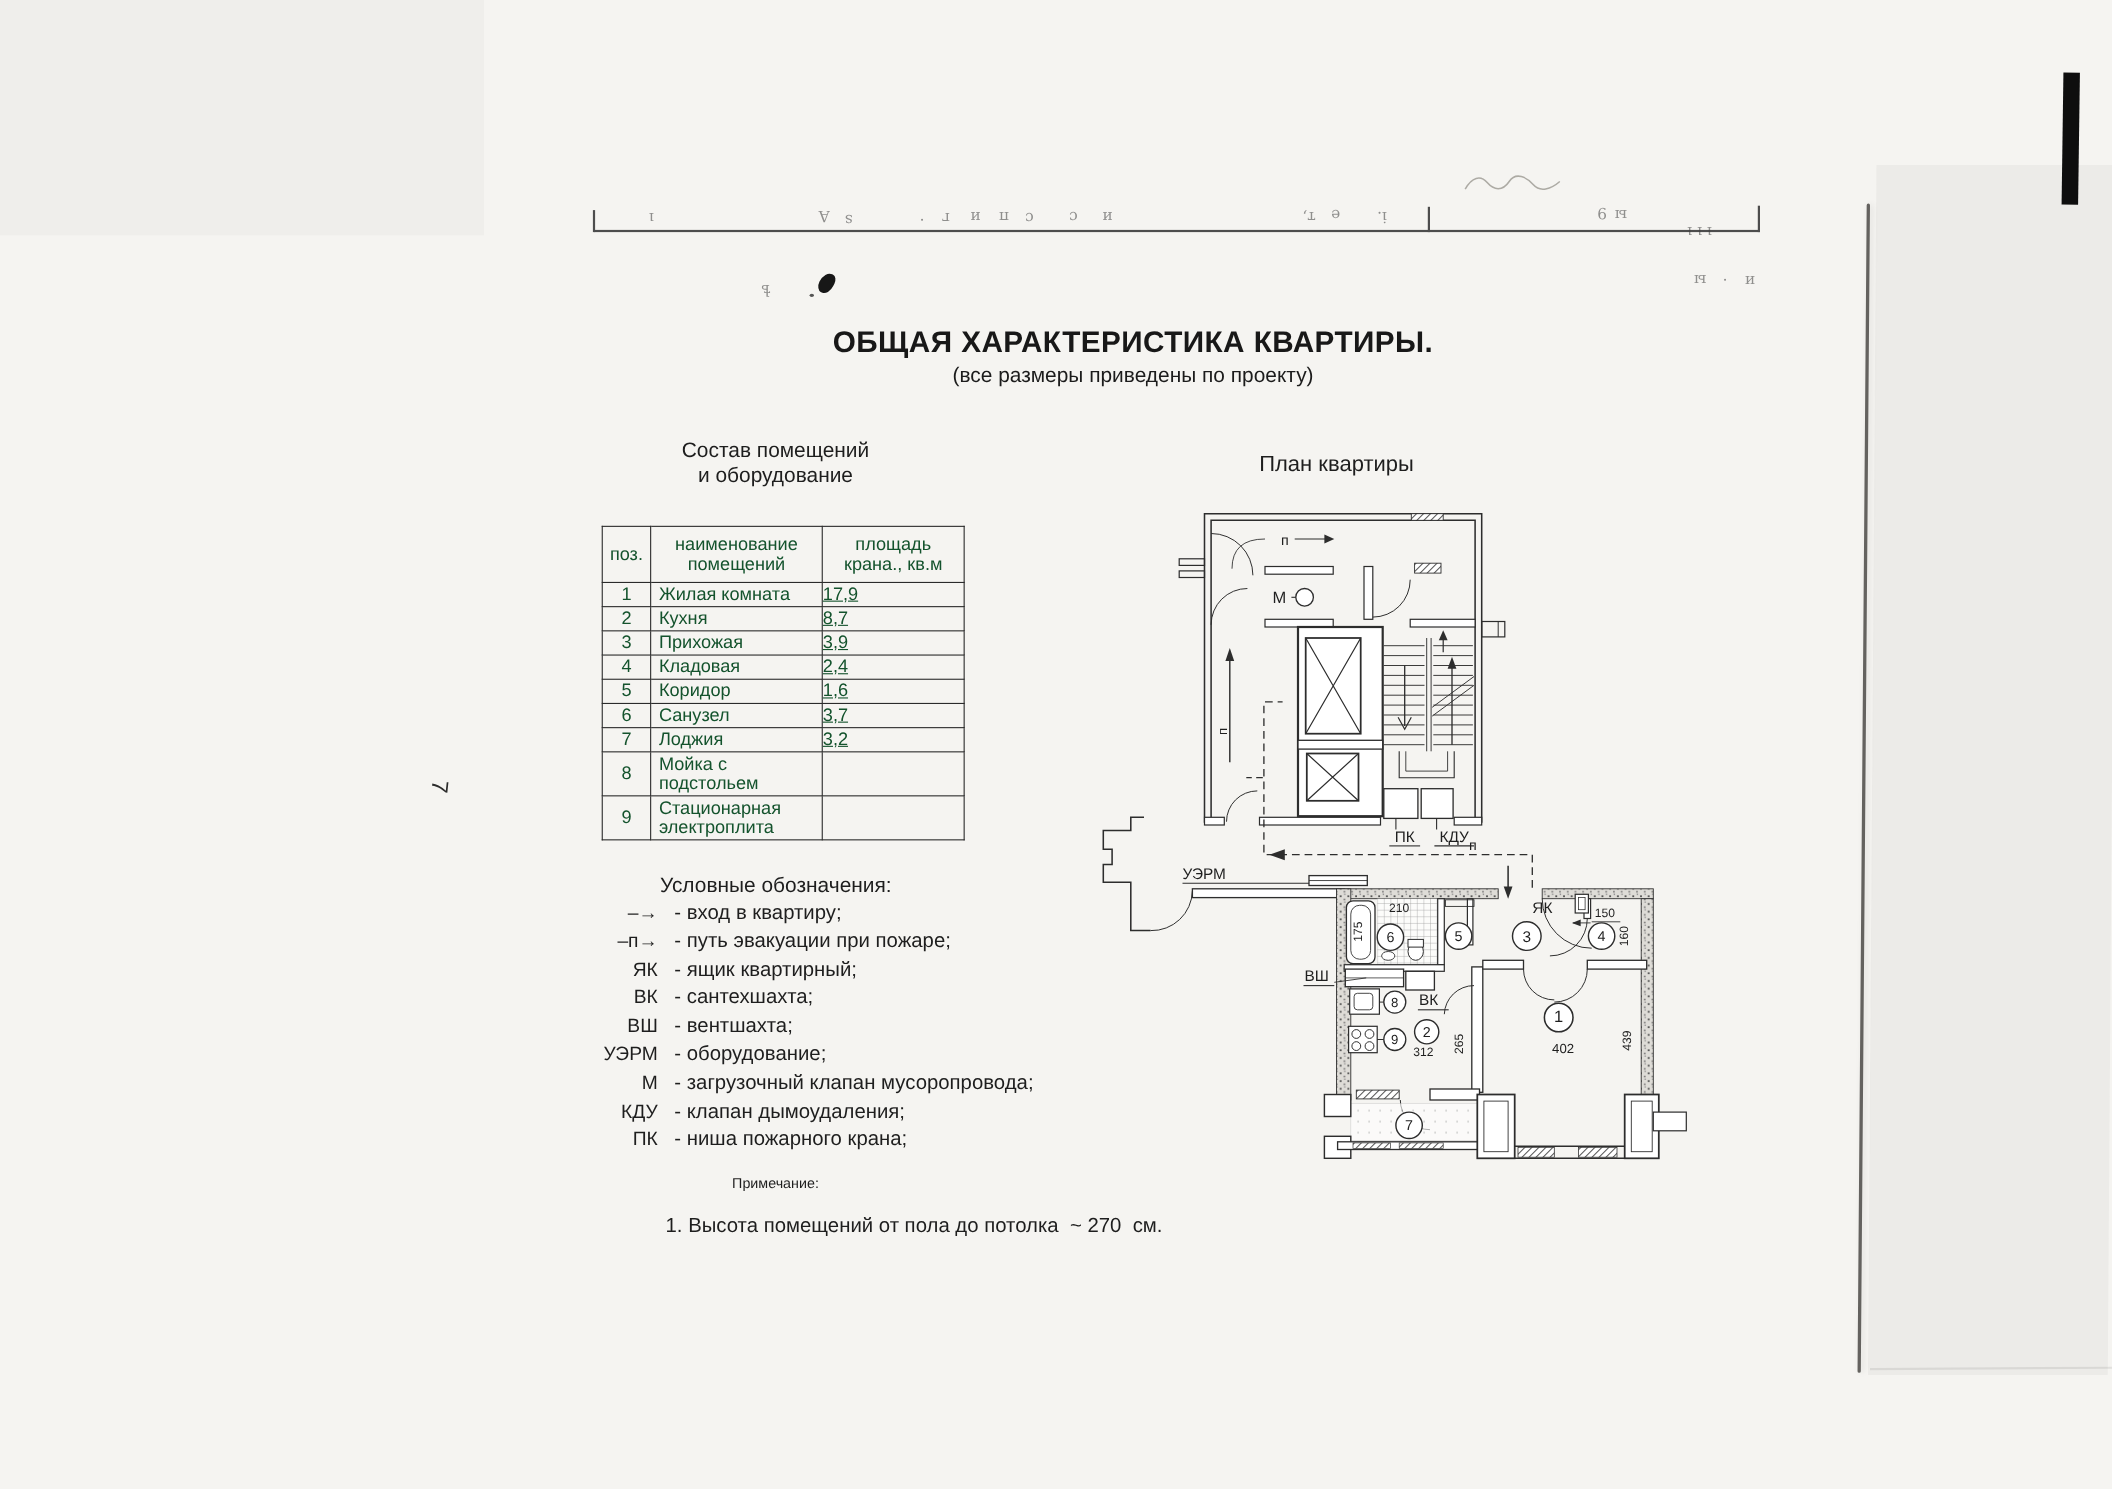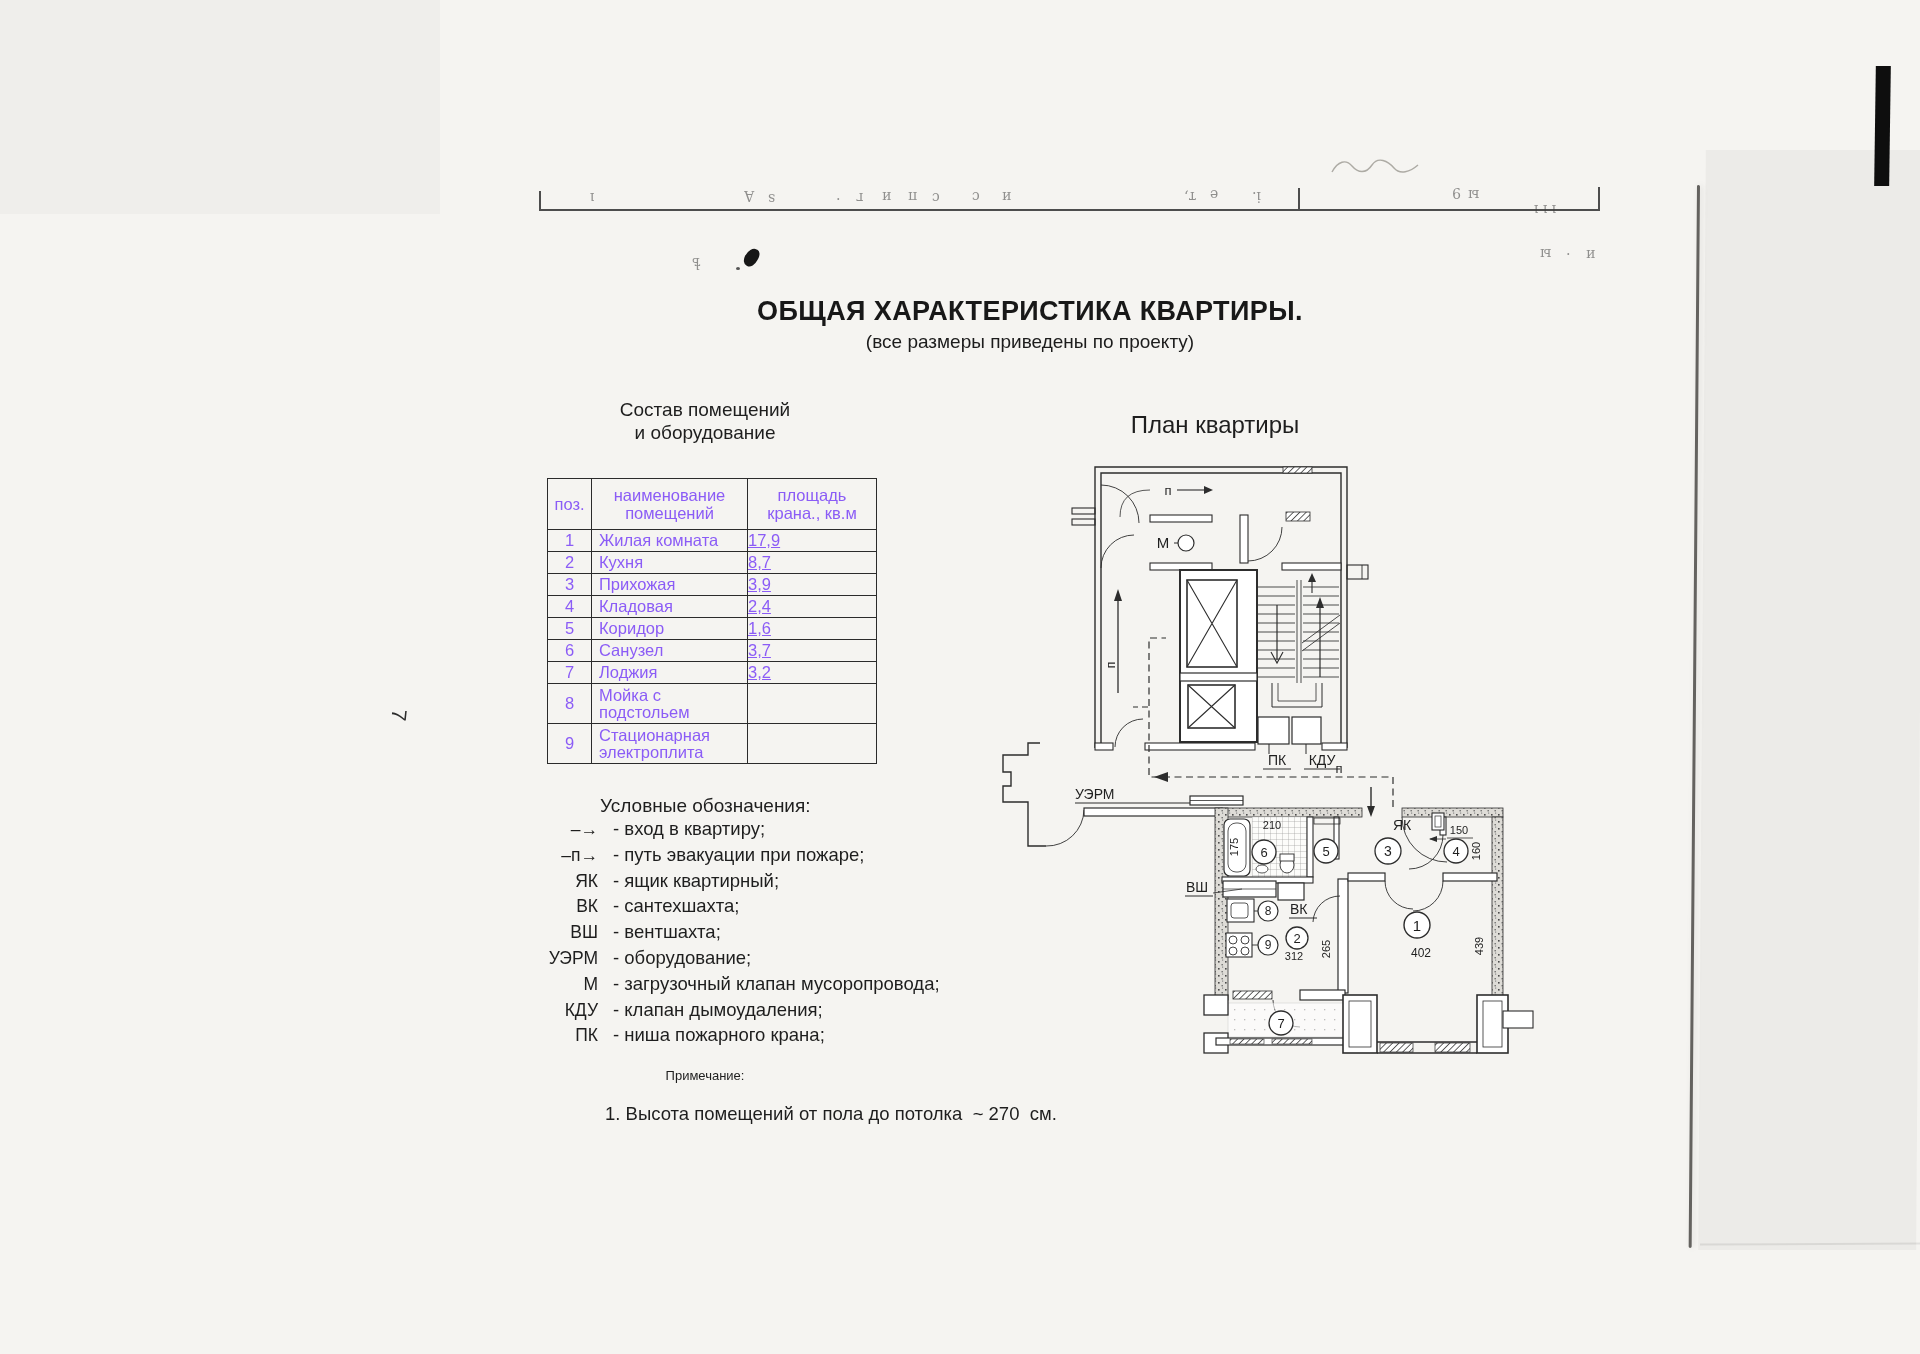--- a/index.html
+++ b/index.html
@@ -30,24 +30,24 @@
   .squiggle{left:1328px;top:152px;}
   .page-number{left:393px;top:703px;font-size:21px;color:#2c2c2c;transform:rotate(96deg);}
   
   .doc-title{left:660px;top:296px;width:740px;text-align:center;font-size:27px;font-weight:bold;
     letter-spacing:.4px;color:#181818;}
   .doc-subtitle{left:660px;top:331px;width:740px;text-align:center;font-size:19px;color:#1c1c1c;}
   .comp-heading{left:555px;top:398px;width:300px;text-align:center;font-size:19px;line-height:23px;}
   .legend-heading{left:600px;top:795px;font-size:19px;}
   .note-heading{left:555px;top:1068px;width:300px;text-align:center;font-size:13px;}
   .note-text{left:577px;top:1103px;font-size:18.5px;white-space:pre;margin-left:28px;}
-  .plan-heading{left:1095px;top:411px;width:240px;text-align:center;font-size:24px;}
+  .plan-heading{left:1095px;top:411px;width:240px;text-align:center;font-size:20px;}
   
   table.rooms{position:absolute;left:547px;top:478px;border-collapse:collapse;table-layout:fixed;
-    font-size:16.5px;color:#8b5cf6;}
+    font-size:16.5px;color:#14532d;}
   table.rooms col.c1{width:44px;} table.rooms col.c2{width:156px;} table.rooms col.c3{width:129px;}
   table.rooms th,table.rooms td{border:1.7px solid #2b2b2b;padding:0;font-weight:normal;}
   table.rooms thead th{height:50px;text-align:center;line-height:18px;font-size:16.5px;}
   table.rooms td{height:21px;}
   table.rooms td.pos{text-align:center;}
   table.rooms td.name{padding:0 16px 0 7px;line-height:17px;}
   table.rooms td.area{text-align:left;padding-right:26px;text-decoration:underline;}
   table.rooms tr.tall td{height:39px;}
   
   .legend-list{left:540px;top:818px;width:470px;}

